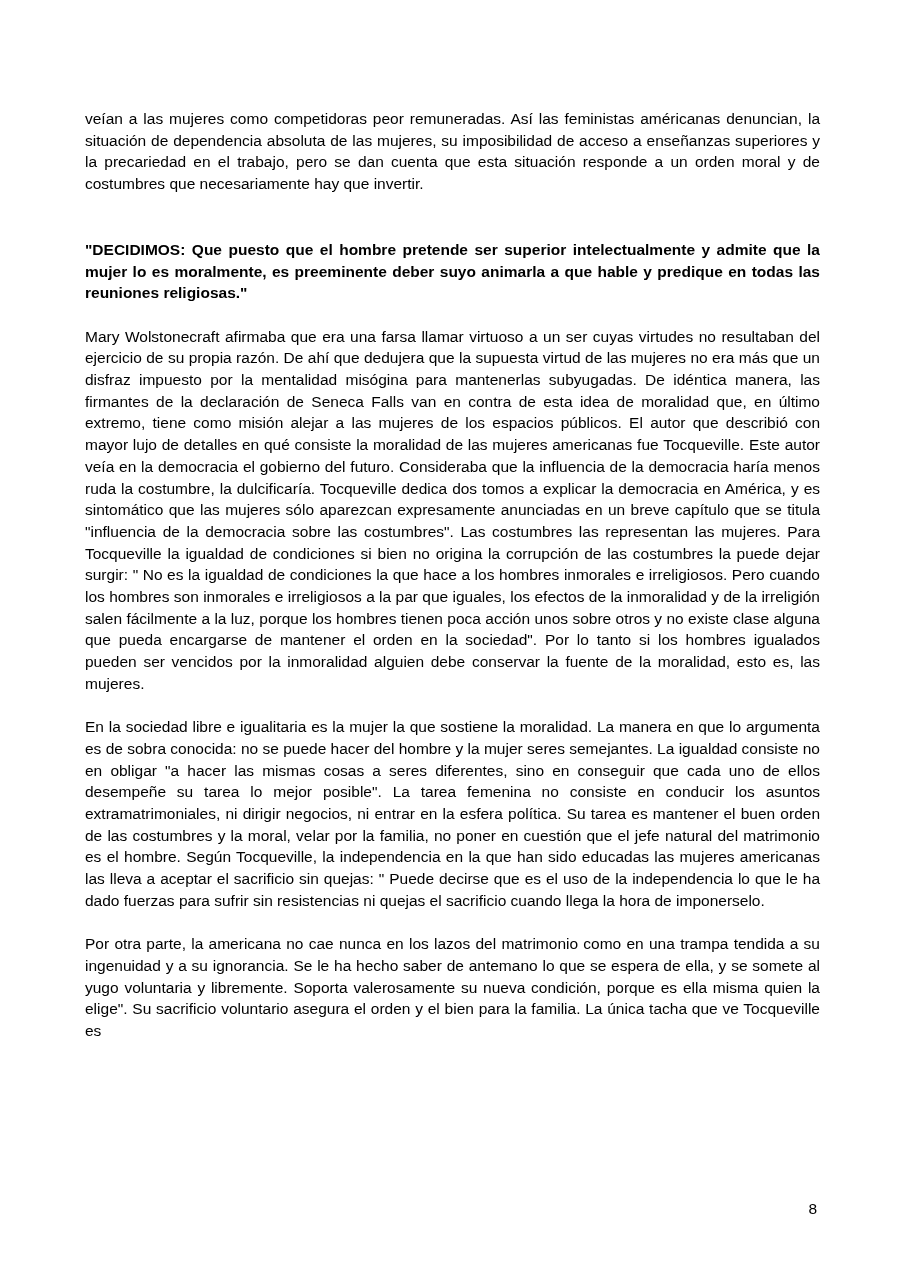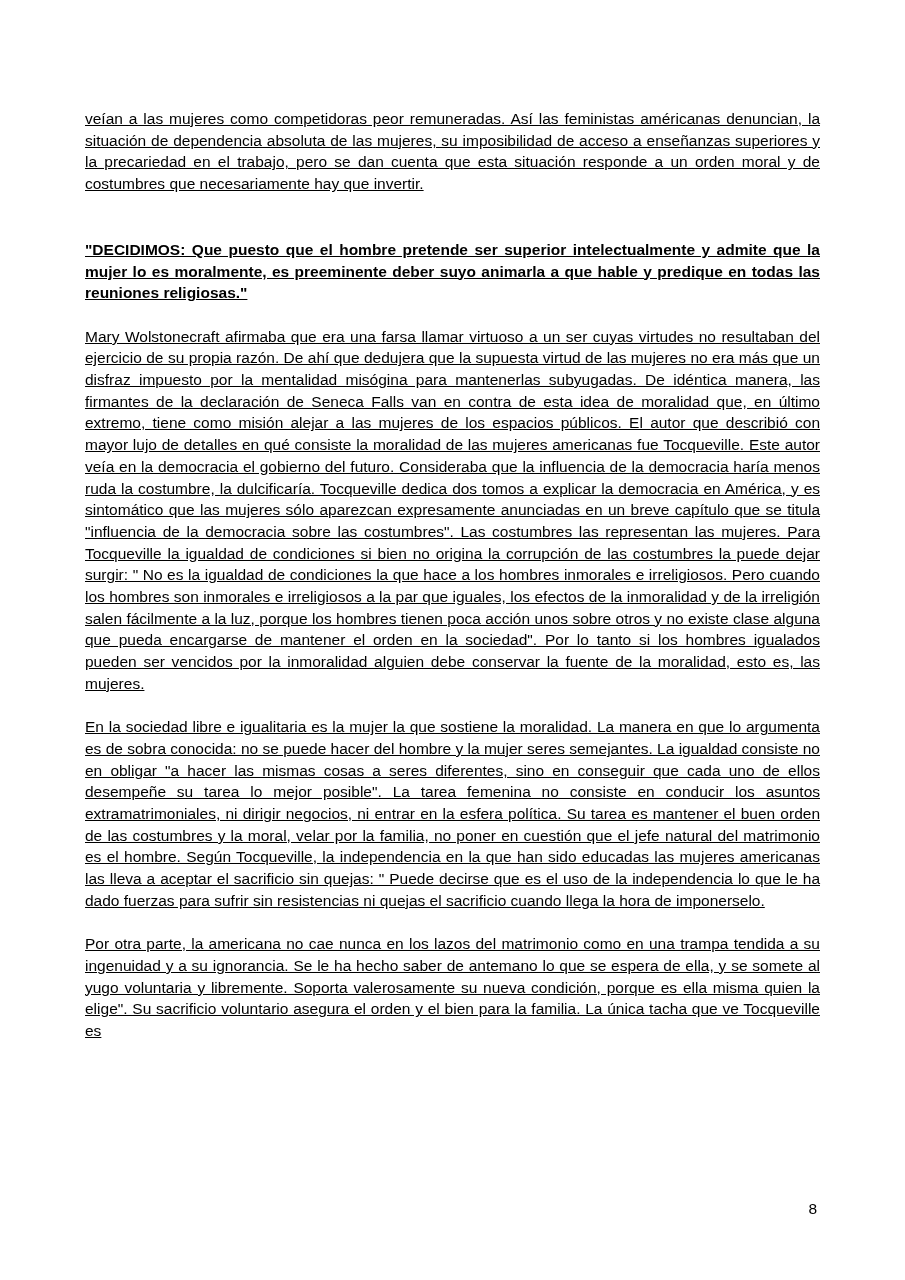--- a/index.html
+++ b/index.html
@@ -12,21 +12,20 @@
     width: 905px;
     height: 1280px;
     background: #ffffff;
     box-sizing: border-box;
     padding: 108px 85px 0 85px;
     font-family: "Liberation Sans", sans-serif;
     font-size: 15.5px;
     line-height: 21.7px;
     color: #000000;
     overflow: hidden;
-    text-decoration: underline;
   }
   .para {
     margin: 0 0 21.7px 0;
     text-align: justify;
   }
   .para.bold {
     font-weight: bold;
     margin-top: 44px;
   }
   .page-number {

